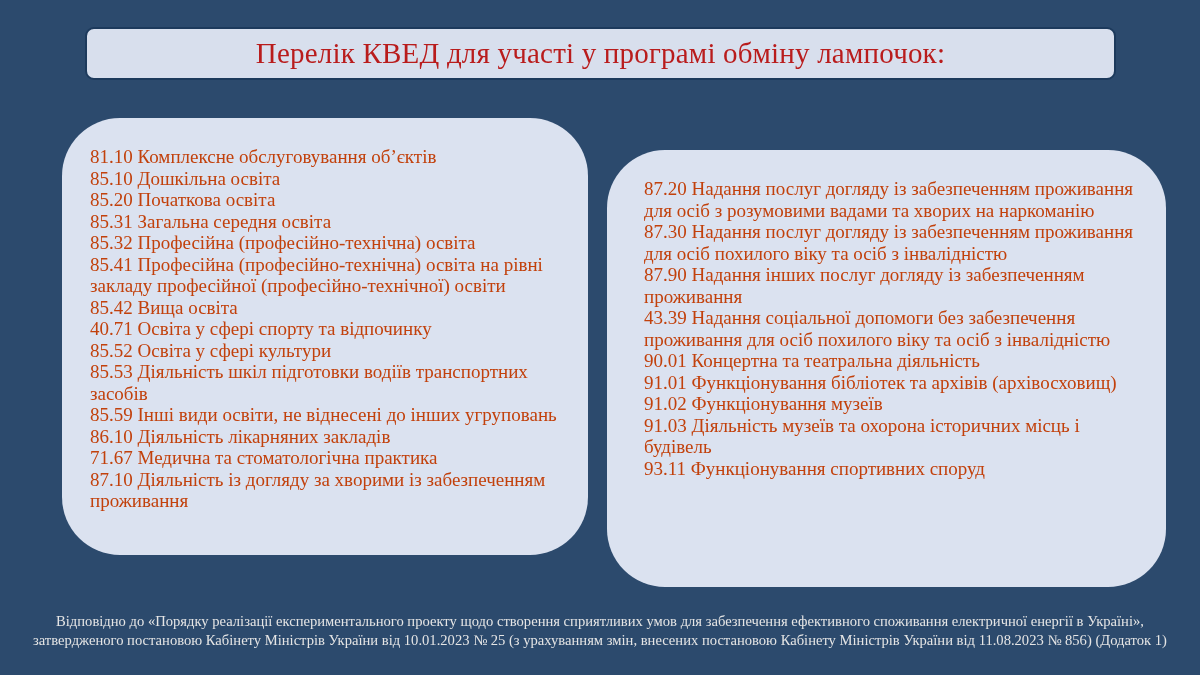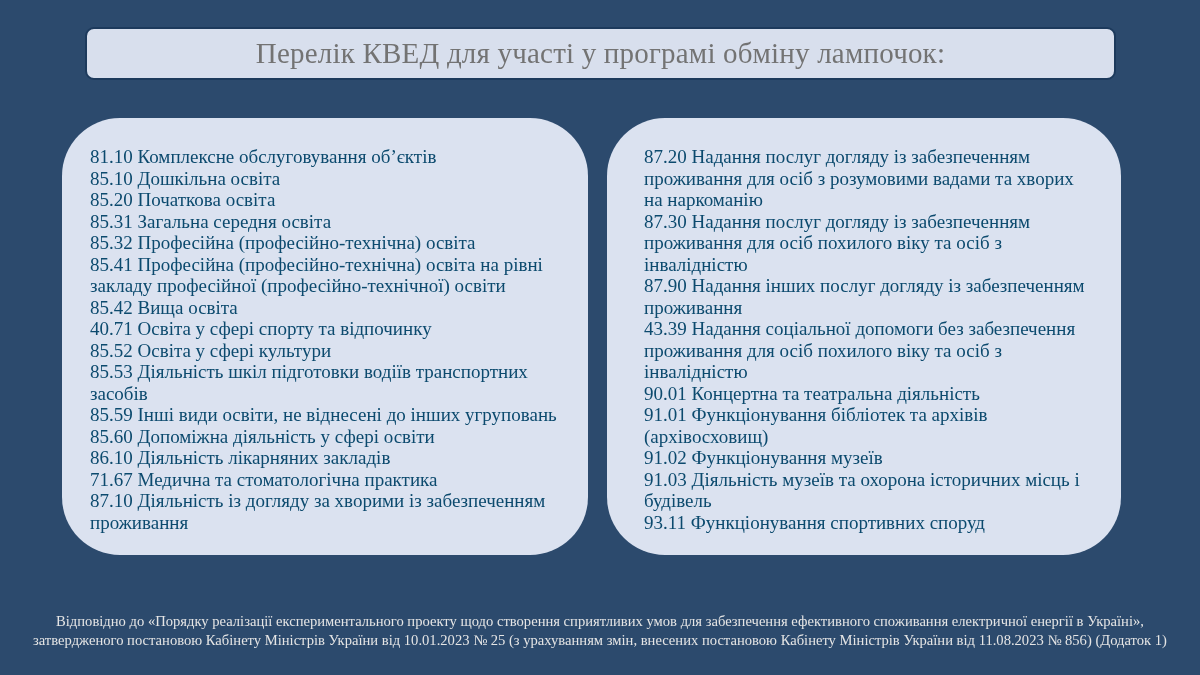--- a/index.html
+++ b/index.html
@@ -23,43 +23,44 @@
     background: #d8dfed;
     border: 2px solid #1d3a5c;
     border-radius: 9px;
     display: flex;
     align-items: center;
     justify-content: center;
   }
   .title {
     font-size: 29px;
     font-weight: normal;
-    color: #737373;
+    color: #b91c1c;
     letter-spacing: 0.2px;
     white-space: nowrap;
   }
   .panel {
     position: absolute;
     top: 118px;
     height: 437px;
     background: #dbe2f0;
     border-radius: 58px;
-    color: #0c4a6e;
+    color: #c2410c;
     font-size: 19px;
     line-height: 21.5px;
   }
   .panel-left {
     left: 62px;
     width: 526px;
     padding: 28px 24px 20px 28px;
   }
   .panel-right {
     left: 607px;
-    width: 514px;
+    width: 559px;
     padding: 28px 24px 20px 37px;
+    margin-top: 32px;
   }
   .kved-item { margin: 0; }
   .footer {
     position: absolute;
     left: 30px;
     right: 30px;
     top: 612px;
     text-align: center;
     color: #e5e5e5;
     font-size: 14.6px;
@@ -80,21 +81,20 @@
       <div class="kved-item">85.10 Дошкільна освіта</div>
       <div class="kved-item">85.20 Початкова освіта</div>
       <div class="kved-item">85.31 Загальна середня освіта</div>
       <div class="kved-item">85.32 Професійна (професійно-технічна) освіта</div>
       <div class="kved-item">85.41 Професійна (професійно-технічна) освіта на рівні закладу професійної (професійно-технічної) освіти</div>
       <div class="kved-item">85.42 Вища освіта</div>
       <div class="kved-item">40.71 Освіта у сфері спорту та відпочинку</div>
       <div class="kved-item">85.52 Освіта у сфері культури</div>
       <div class="kved-item">85.53 Діяльність шкіл підготовки водіїв транспортних засобів</div>
       <div class="kved-item">85.59 Інші види освіти, не віднесені до інших угруповань</div>
-      <div class="kved-item">85.60 Допоміжна діяльність у сфері освіти</div>
       <div class="kved-item">86.10 Діяльність лікарняних закладів</div>
       <div class="kved-item">71.67 Медична та стоматологічна практика</div>
       <div class="kved-item">87.10 Діяльність із догляду за хворими із забезпеченням проживання</div>
     </div>
 
   <div class="panel panel-right">
       <div class="kved-item">87.20 Надання послуг догляду із забезпеченням проживання для осіб з розумовими вадами та хворих на наркоманію</div>
       <div class="kved-item">87.30 Надання послуг догляду із забезпеченням проживання для осіб похилого віку та осіб з інвалідністю</div>
       <div class="kved-item">87.90 Надання інших послуг догляду із забезпеченням проживання</div>
       <div class="kved-item">43.39 Надання соціальної допомоги без забезпечення проживання для осіб похилого віку та осіб з інвалідністю</div>

